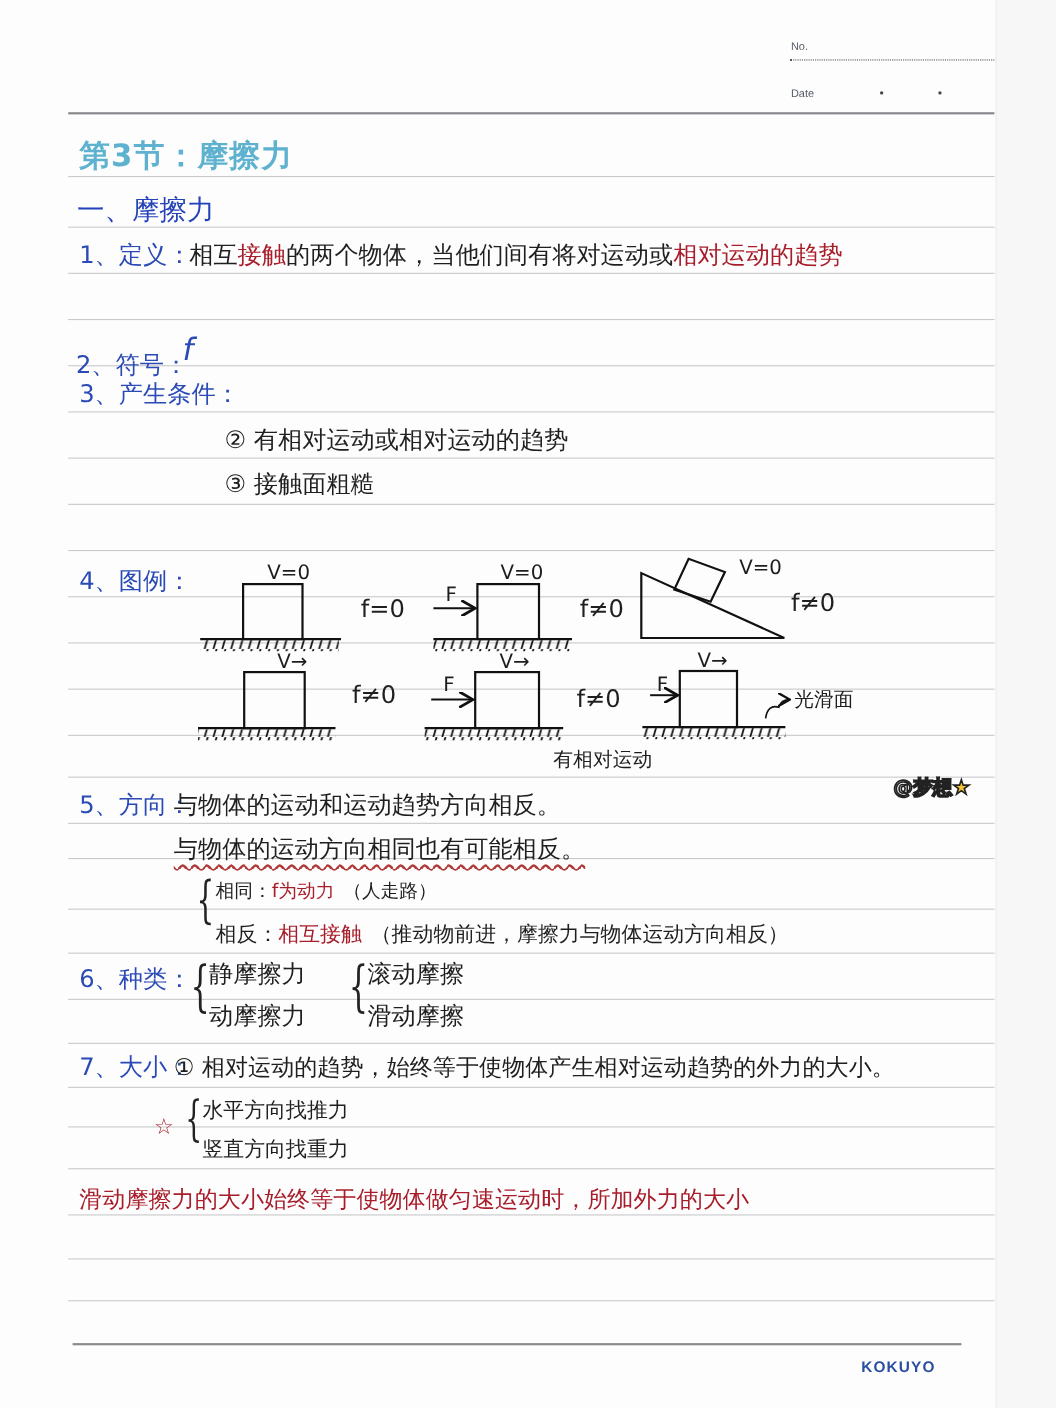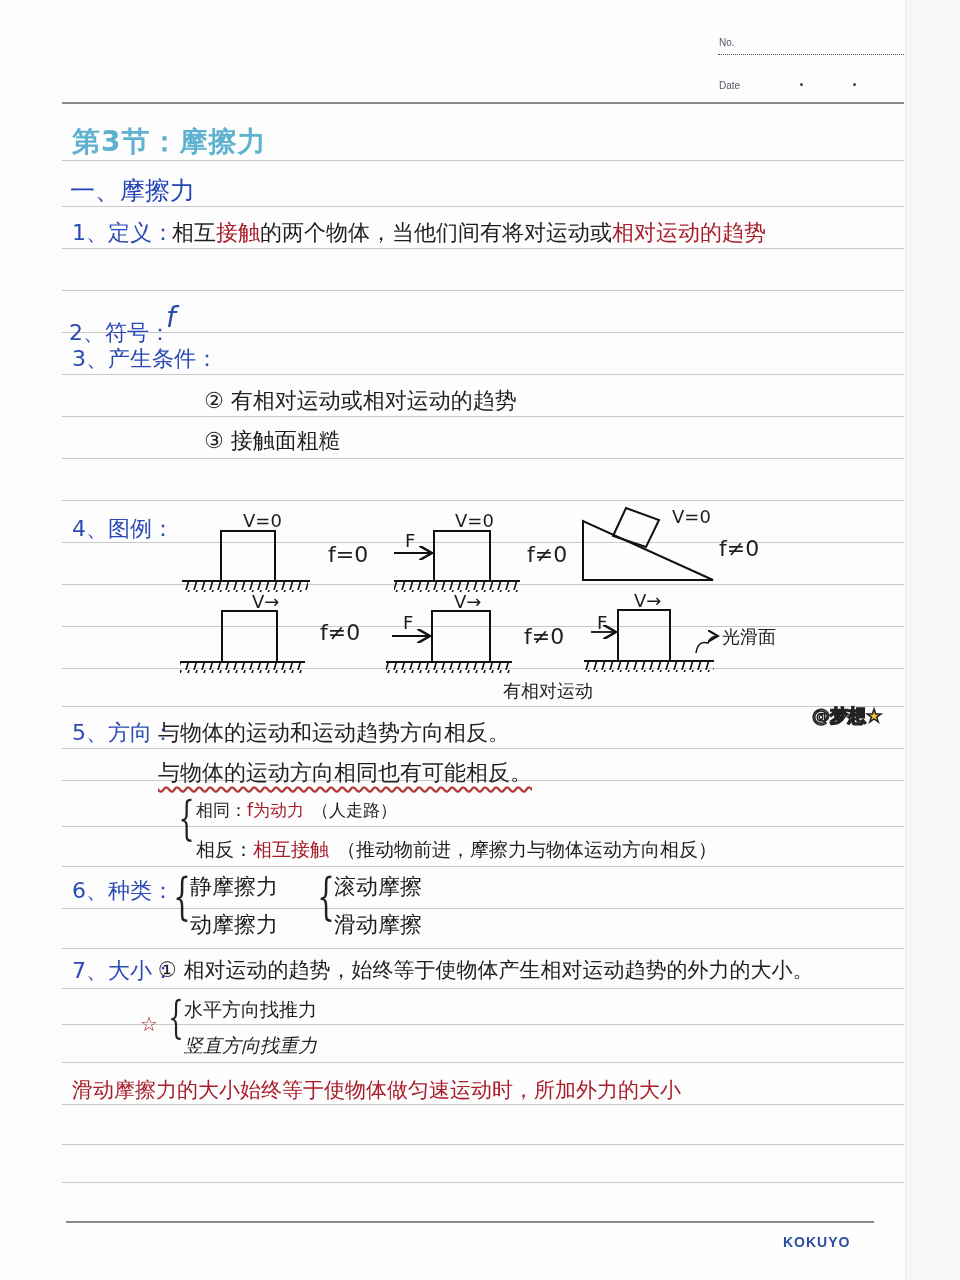--- a/index.html
+++ b/index.html
@@ -183,17 +183,17 @@
   <div class="txt body" style="left:190px; top:914px;">动摩擦力</div>
   <div class="txt brace" style="left:310px; top:872px; font-size:50px; transform:scaleX(0.55);">{</div>
   <div class="txt body" style="left:334px; top:876px;">滚动摩擦</div>
   <div class="txt body" style="left:334px; top:914px;">滑动摩擦</div>
 
   <div class="txt lbl" style="left:72px; top:960px;">7、大小：</div>
   <div class="txt body" style="left:158px; top:960px; font-size:21px;">① 相对运动的趋势，始终等于使物体产生相对运动趋势的外力的大小。</div>
   <div class="txt red" style="left:140px; top:1014px; font-size:20px;">☆</div>
   <div class="txt brace" style="left:162px; top:996px; font-size:44px; transform:scaleX(0.55);">{</div>
   <div class="txt body" style="left:184px; top:1000px; font-size:19px;">水平方向找推力</div>
-  <div class="txt body" style="left:184px; top:1036px; font-size:19px;font-style:italic;">竖直方向找重力</div>
+  <div class="txt body" style="left:184px; top:1036px; font-size:19px;">竖直方向找重力</div>
   <div class="txt body red" style="left:72px; top:1080px; font-size:21px;">滑动摩擦力的大小始终等于使物体做匀速运动时，所加外力的大小</div>
 
   <div class="brand">KOKUYO</div>
 </div>
 
 </body></html>

